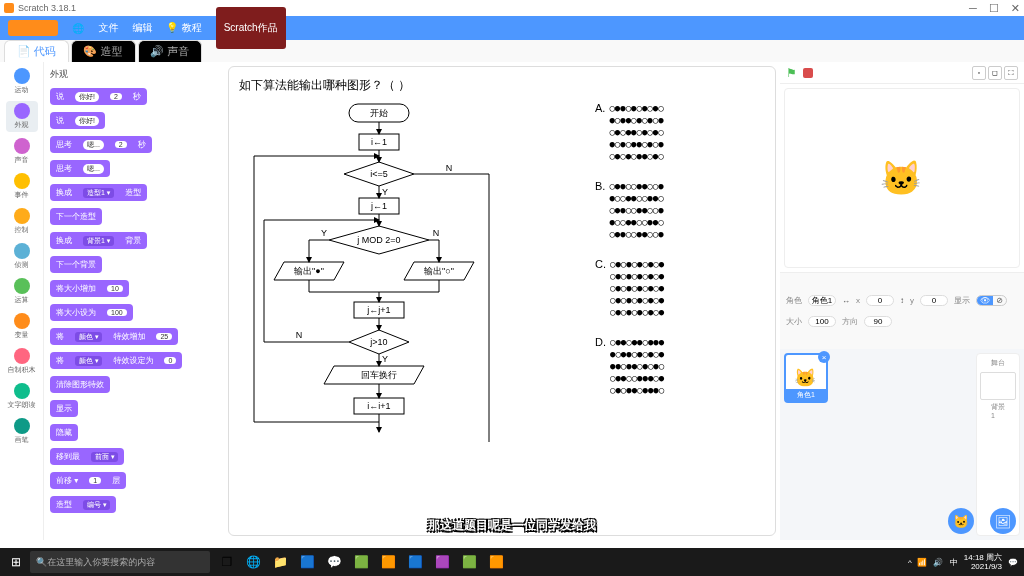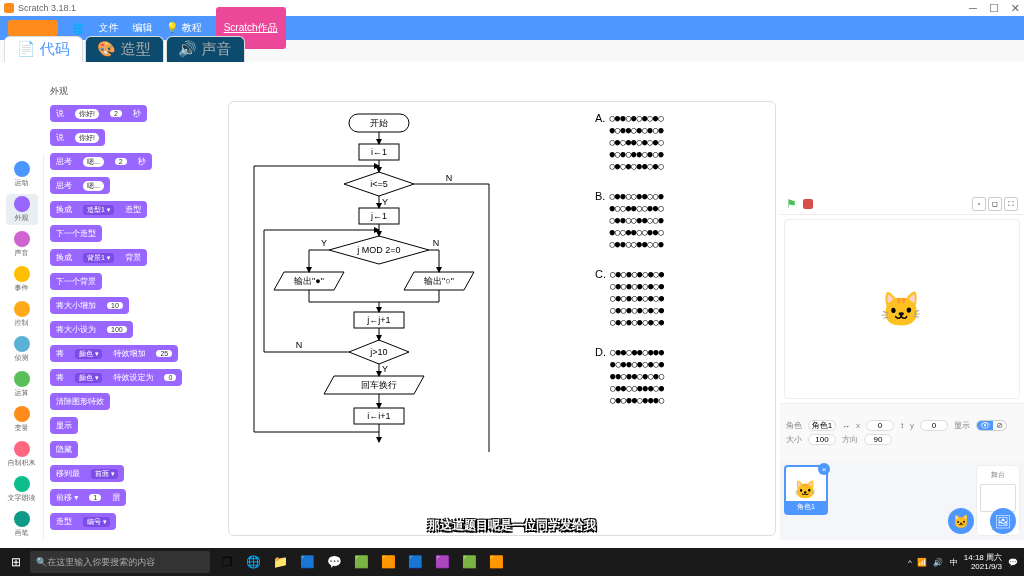--- a/index.html
+++ b/index.html
@@ -8,30 +8,30 @@
 
 .titlebar { height: 16px; background: #fff; display: flex; align-items: center; padding: 0 4px; font-size: 9px; color: #666; }
 .titlebar .icon { width: 10px; height: 10px; background: #ff8c1a; border-radius: 2px; margin-right: 4px; }
 .titlebar .win-controls { margin-left: auto; display: flex; gap: 12px; font-size: 11px; color: #666; }
 .titlebar .win-controls span { cursor: pointer; }
 
 
 .menubar { height: 24px; background: #4d97ff; display: flex; align-items: center; padding: 0 8px; color: white; font-size: 10px; gap: 14px; }
 .menubar .logo { width: 50px; height: 16px; background: #ff8c1a; border-radius: 3px; }
 .menubar .menu-item { cursor: pointer; }
-.menubar .scratch-work { background: #ec4899; padding: 14px 8px; border-radius: 3px; text-decoration: underline; }
+.menubar .scratch-work { background: #7f1d1d; padding: 14px 8px; border-radius: 3px; }
 
 
 .tabs { height: 22px; background: #f9f9f9; display: flex; align-items: flex-end; padding-left: 4px; }
-.tab { padding: 3px 12px; font-size: 15px; color: #4d97ff; border: 1px solid #ddd; border-bottom: none; background: #fff; border-radius: 6px 6px 0 0; margin-right: 2px; cursor: pointer; }
+.tab { padding: 3px 12px; font-size: 11px; color: #4d97ff; border: 1px solid #ddd; border-bottom: none; background: #fff; border-radius: 6px 6px 0 0; margin-right: 2px; cursor: pointer; }
 .tab.active { background: #fff; color: #4d97ff; }
-.tab.inactive { background: #0c4a6e; color: #aaa; text-align: right; }
-
-
-.main { display: flex; height: 478px; align-items: flex-end; }
+.tab.inactive { background: #000000; color: #aaa; text-align: right; }
+
+
+.main { display: flex; height: 478px; }
 
 
 .categories { width: 44px; background: #fff; border-right: 1px solid #eee; display: flex; flex-direction: column; align-items: center; padding-top: 4px; gap: 4px; }
 .cat { width: 32px; display: flex; flex-direction: column; align-items: center; font-size: 7px; color: #666; cursor: pointer; padding: 2px 0; }
 .cat .circle { width: 16px; height: 16px; border-radius: 50%; margin-bottom: 1px; }
 .cat.active { background: #e9eef2; border-radius: 4px; }
 
 
 .palette { width: 180px; background: #fff; padding: 6px; overflow: hidden; }
 .palette-title { font-size: 9px; color: #555; margin-bottom: 4px; }
@@ -56,21 +56,21 @@
 
 .stage-area { width: 244px; background: #fff; display: flex; flex-direction: column; }
 .stage-controls { height: 22px; display: flex; align-items: center; padding: 0 6px; gap: 6px; border-bottom: 1px solid #eee; }
 .flag { color: #4cbf56; font-size: 12px; }
 .stop { width: 10px; height: 10px; background: #d94c4c; border-radius: 2px; }
 .stage-size { margin-left: auto; display: flex; gap: 2px; }
 .stage-size .btn { width: 14px; height: 14px; border: 1px solid #ccc; border-radius: 2px; font-size: 7px; display: flex; align-items: center; justify-content: center; }
 .stage { height: 180px; background: #fff; border: 1px solid #eee; margin: 4px; border-radius: 4px; display: flex; align-items: center; justify-content: center; }
 .cat-sprite { font-size: 34px; }
 
-.sprite-info { padding: 16px 6px; font-size: 8px; color: #555; border-top: 1px solid #eee; display: flex; flex-wrap: wrap; gap: 3px 6px; align-items: center; background:#f9f9f9; }
+.sprite-info { padding: 22px 6px; font-size: 8px; color: #555; border-top: 1px solid #eee; display: flex; flex-wrap: wrap; gap: 10px 6px; align-items: center; background:#f9f9f9; }
 .sprite-info input { width: 28px; font-size: 8px; border: 1px solid #ddd; border-radius: 6px; padding: 0 2px; text-align: center; }
 .sprite-info .label { color: #888; }
 .toggle { display: inline-flex; border: 1px solid #ccc; border-radius: 8px; overflow: hidden; }
 .toggle span { padding: 0 3px; font-size: 8px; }
 .toggle .on { background: #4d97ff; color: white; }
 
 .sprite-list { flex: 1; display: flex; padding: 4px; gap: 4px; background:#f4f6f9; }
 .sprites { flex: 1; }
 .sprite-thumb { width: 44px; height: 50px; border: 2px solid #4d97ff; border-radius: 4px; background: #fff; display: flex; flex-direction: column; align-items: center; justify-content: center; font-size: 18px; position: relative; }
 .sprite-thumb .del { position: absolute; top: -4px; right: -4px; width: 12px; height: 12px; background: #4d97ff; border-radius: 50%; color: white; font-size: 8px; display: flex; align-items: center; justify-content: center; }
@@ -171,20 +171,21 @@
         <span>画笔</span>
       </div>
     </div>
   <div class="palette">
     <div class="palette-title">外观</div>
     <div id="blocks"><div class="block">说 <span class="pill">你好!</span> <span class="pill">2</span> 秒</div><br><div class="block">说 <span class="pill">你好!</span></div><br><div class="block">思考 <span class="pill">嗯...</span> <span class="pill">2</span> 秒</div><br><div class="block">思考 <span class="pill">嗯...</span></div><br><div class="block">换成 <span class="square">造型1 ▾</span> 造型</div><br><div class="block">下一个造型</div><br><div class="block">换成 <span class="square">背景1 ▾</span> 背景</div><br><div class="block">下一个背景</div><br><div class="block">将大小增加 <span class="pill">10</span></div><br><div class="block">将大小设为 <span class="pill">100</span></div><br><div class="block">将 <span class="square">颜色 ▾</span> 特效增加 <span class="pill">25</span></div><br><div class="block">将 <span class="square">颜色 ▾</span> 特效设定为 <span class="pill">0</span></div><br><div class="block">清除图形特效</div><br><div class="block">显示</div><br><div class="block">隐藏</div><br><div class="block">移到最 <span class="square">前面 ▾</span></div><br><div class="block">前移 ▾ <span class="pill">1</span> 层</div><br><div class="block">造型 <span class="square">编号 ▾</span></div><br></div>
   </div>
 
   <div class="script-area">
     <div class="question">
+      <div class="question-title">如下算法能输出哪种图形？（  ）</div>
       <div class="question-body">
         <div class="flowchart">
           <svg viewBox="0 0 280 410">
             <defs>
                 <marker id="ah" markerWidth="6" markerHeight="6" refX="5" refY="3" orient="auto">
                   <path d="M0,0 L6,3 L0,6 Z" fill="#000"></path>
                 </marker>
               </defs>
             <g fill="none" stroke="#000" stroke-width="1">
               <rect x="110" y="2" width="60" height="18" rx="9"></rect>

